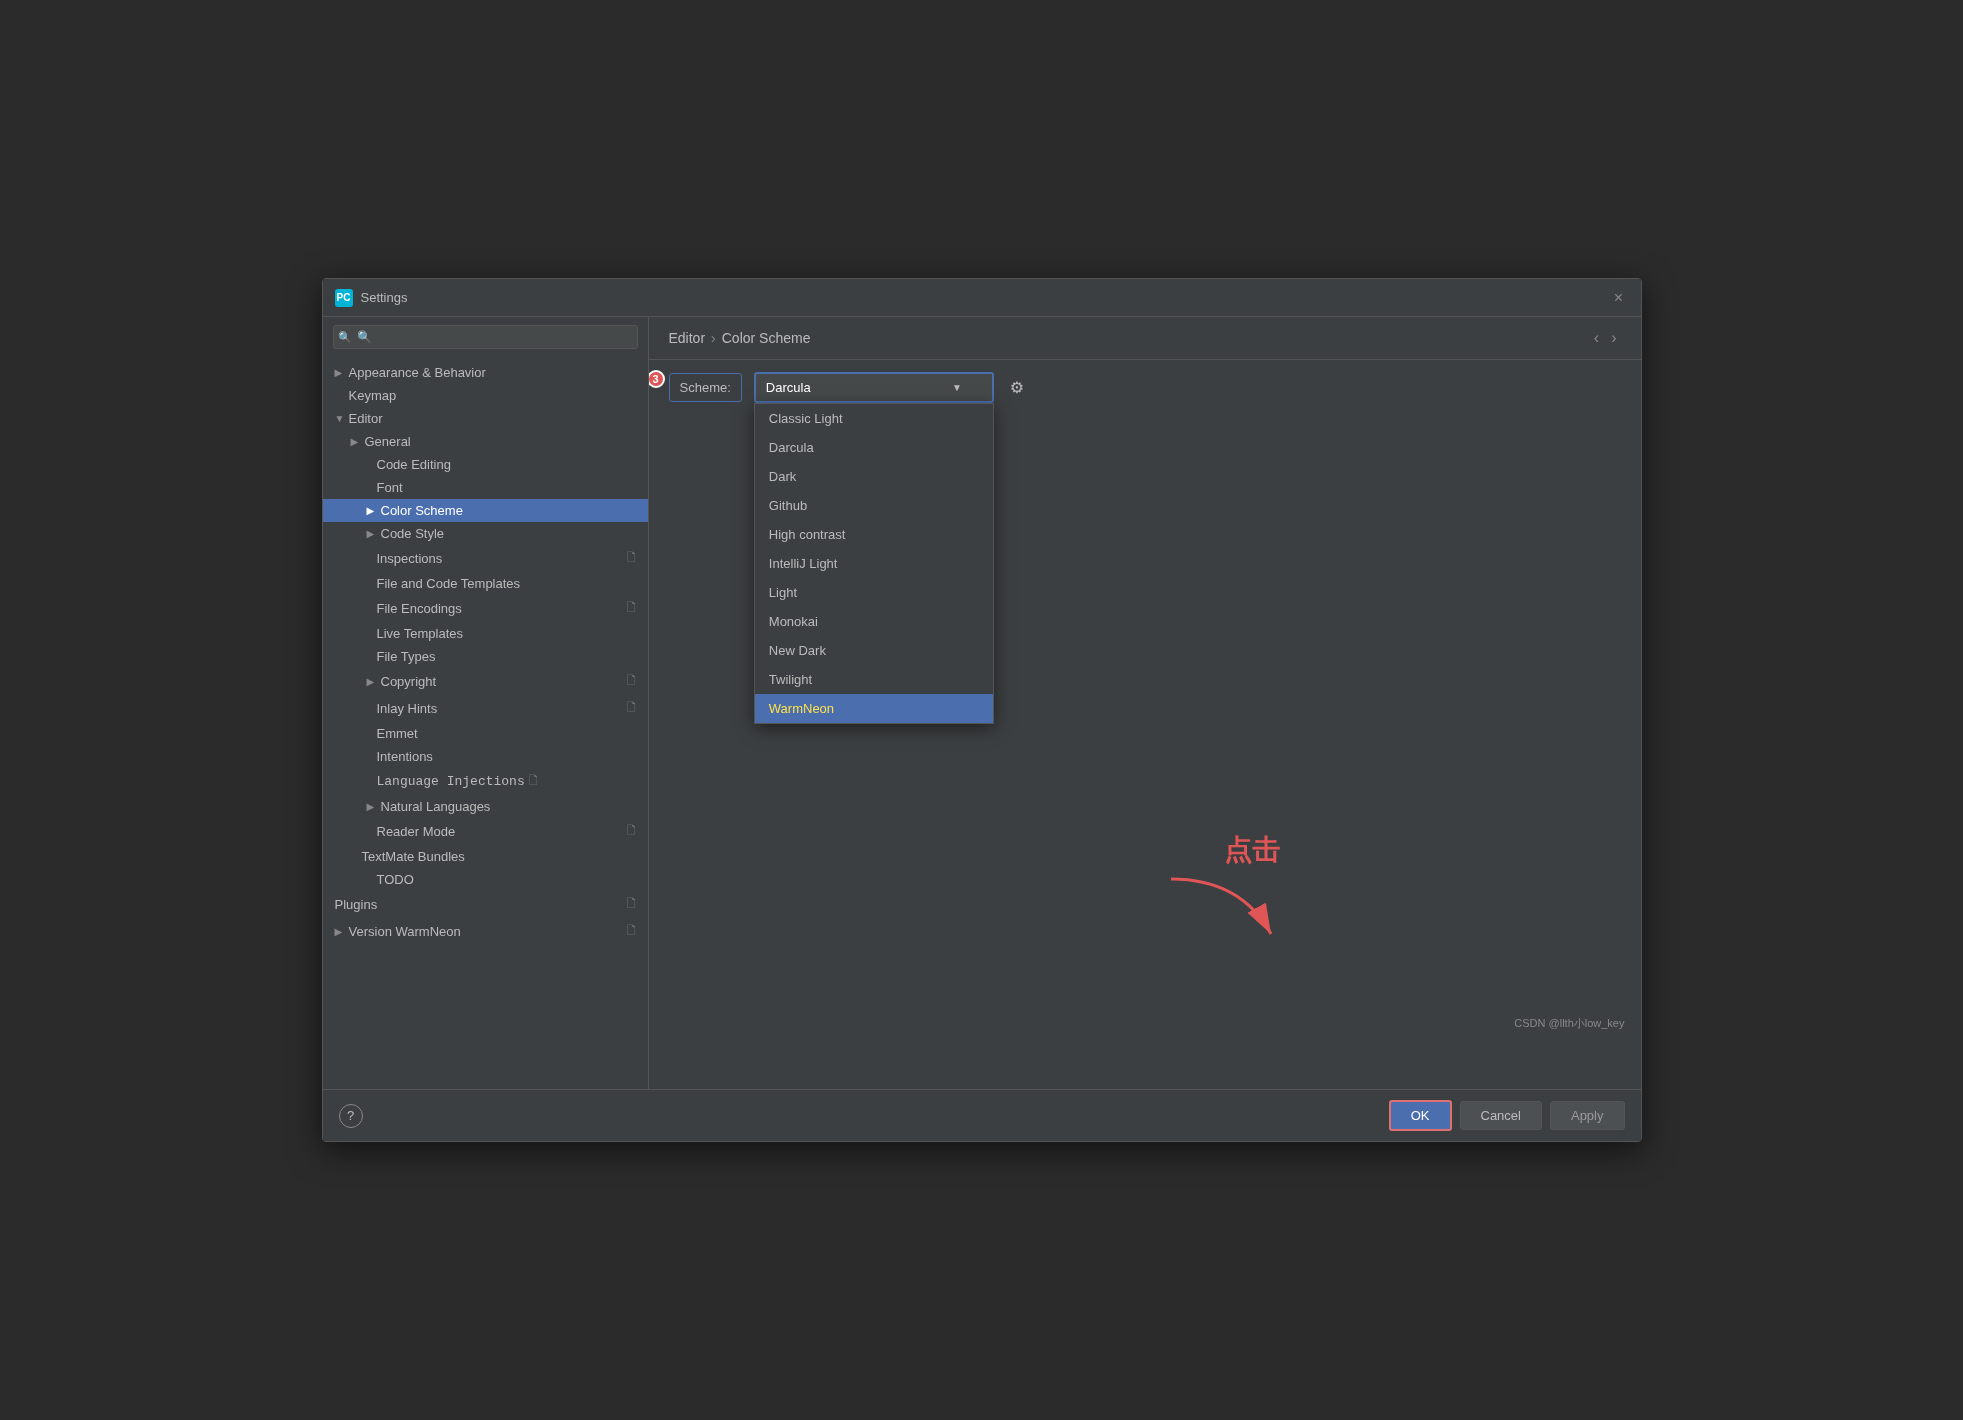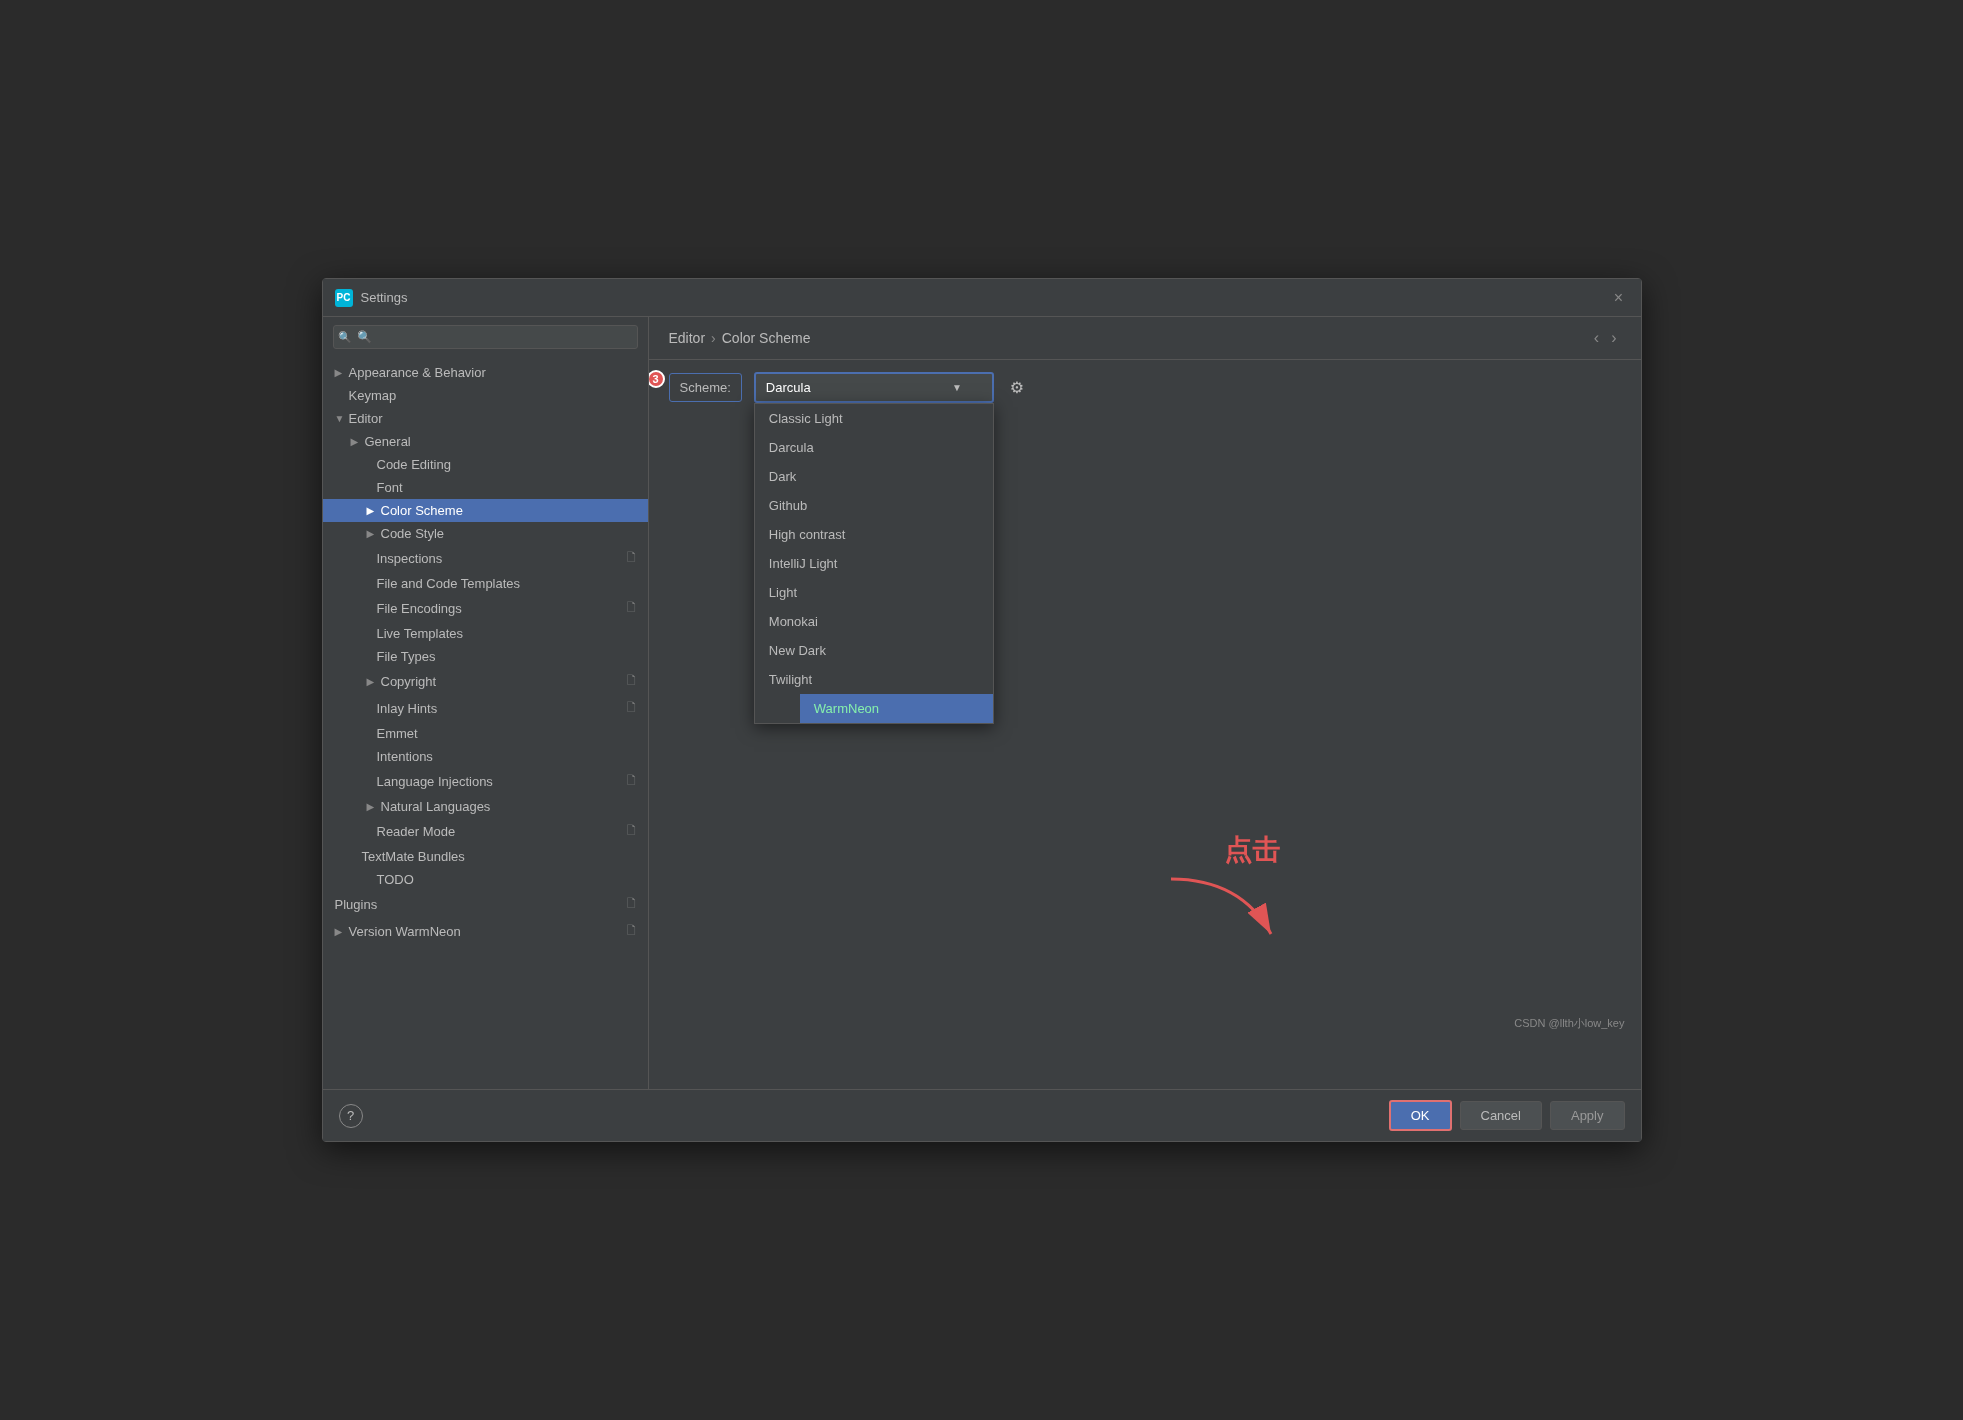--- a/index.html
+++ b/index.html
@@ -214,22 +214,21 @@
       box-shadow: 0 4px 16px rgba(0,0,0,0.5);
     }
     .dropdown-item {
       padding: 7px 14px;
       color: #bbb;
       cursor: pointer;
       font-size: 13px;
     }
     .dropdown-item.highlighted {
       background: #4b6eaf;
-      color: #86efac;
-      margin-left: 45px;
+      color: #fde047;
     }
     .dialog-footer {
       display: flex;
       align-items: center;
       justify-content: space-between;
       padding: 10px 16px;
       border-top: 1px solid #555;
       background: #3c3f41;
       flex-shrink: 0;
     }
@@ -414,21 +413,21 @@
         </div>
 
         <div class="nav-item nav-indent-1" style="padding-left:54px;">
           <span>Emmet</span>
         </div>
 
         <div class="nav-item nav-indent-1" style="padding-left:54px;">
           <span>Intentions</span>
         </div>
 
-        <div class="nav-item nav-indent-1" style="padding-left:54px; justify-content:space-between;">
+        <div class="nav-item nav-indent-1" style="padding-left:54px; font-family:Liberation Mono, monospace;">
           <span>Language Injections</span>
           <span style="color:#888;font-size:11px;">🗋</span>
         </div>
 
         <div class="nav-item nav-indent-1" style="padding-left:44px;">
           <span class="expand-arrow">▶</span>
           <span>Natural Languages</span>
         </div>
 
         <div class="nav-item nav-indent-1" style="padding-left:54px; justify-content:space-between;">

